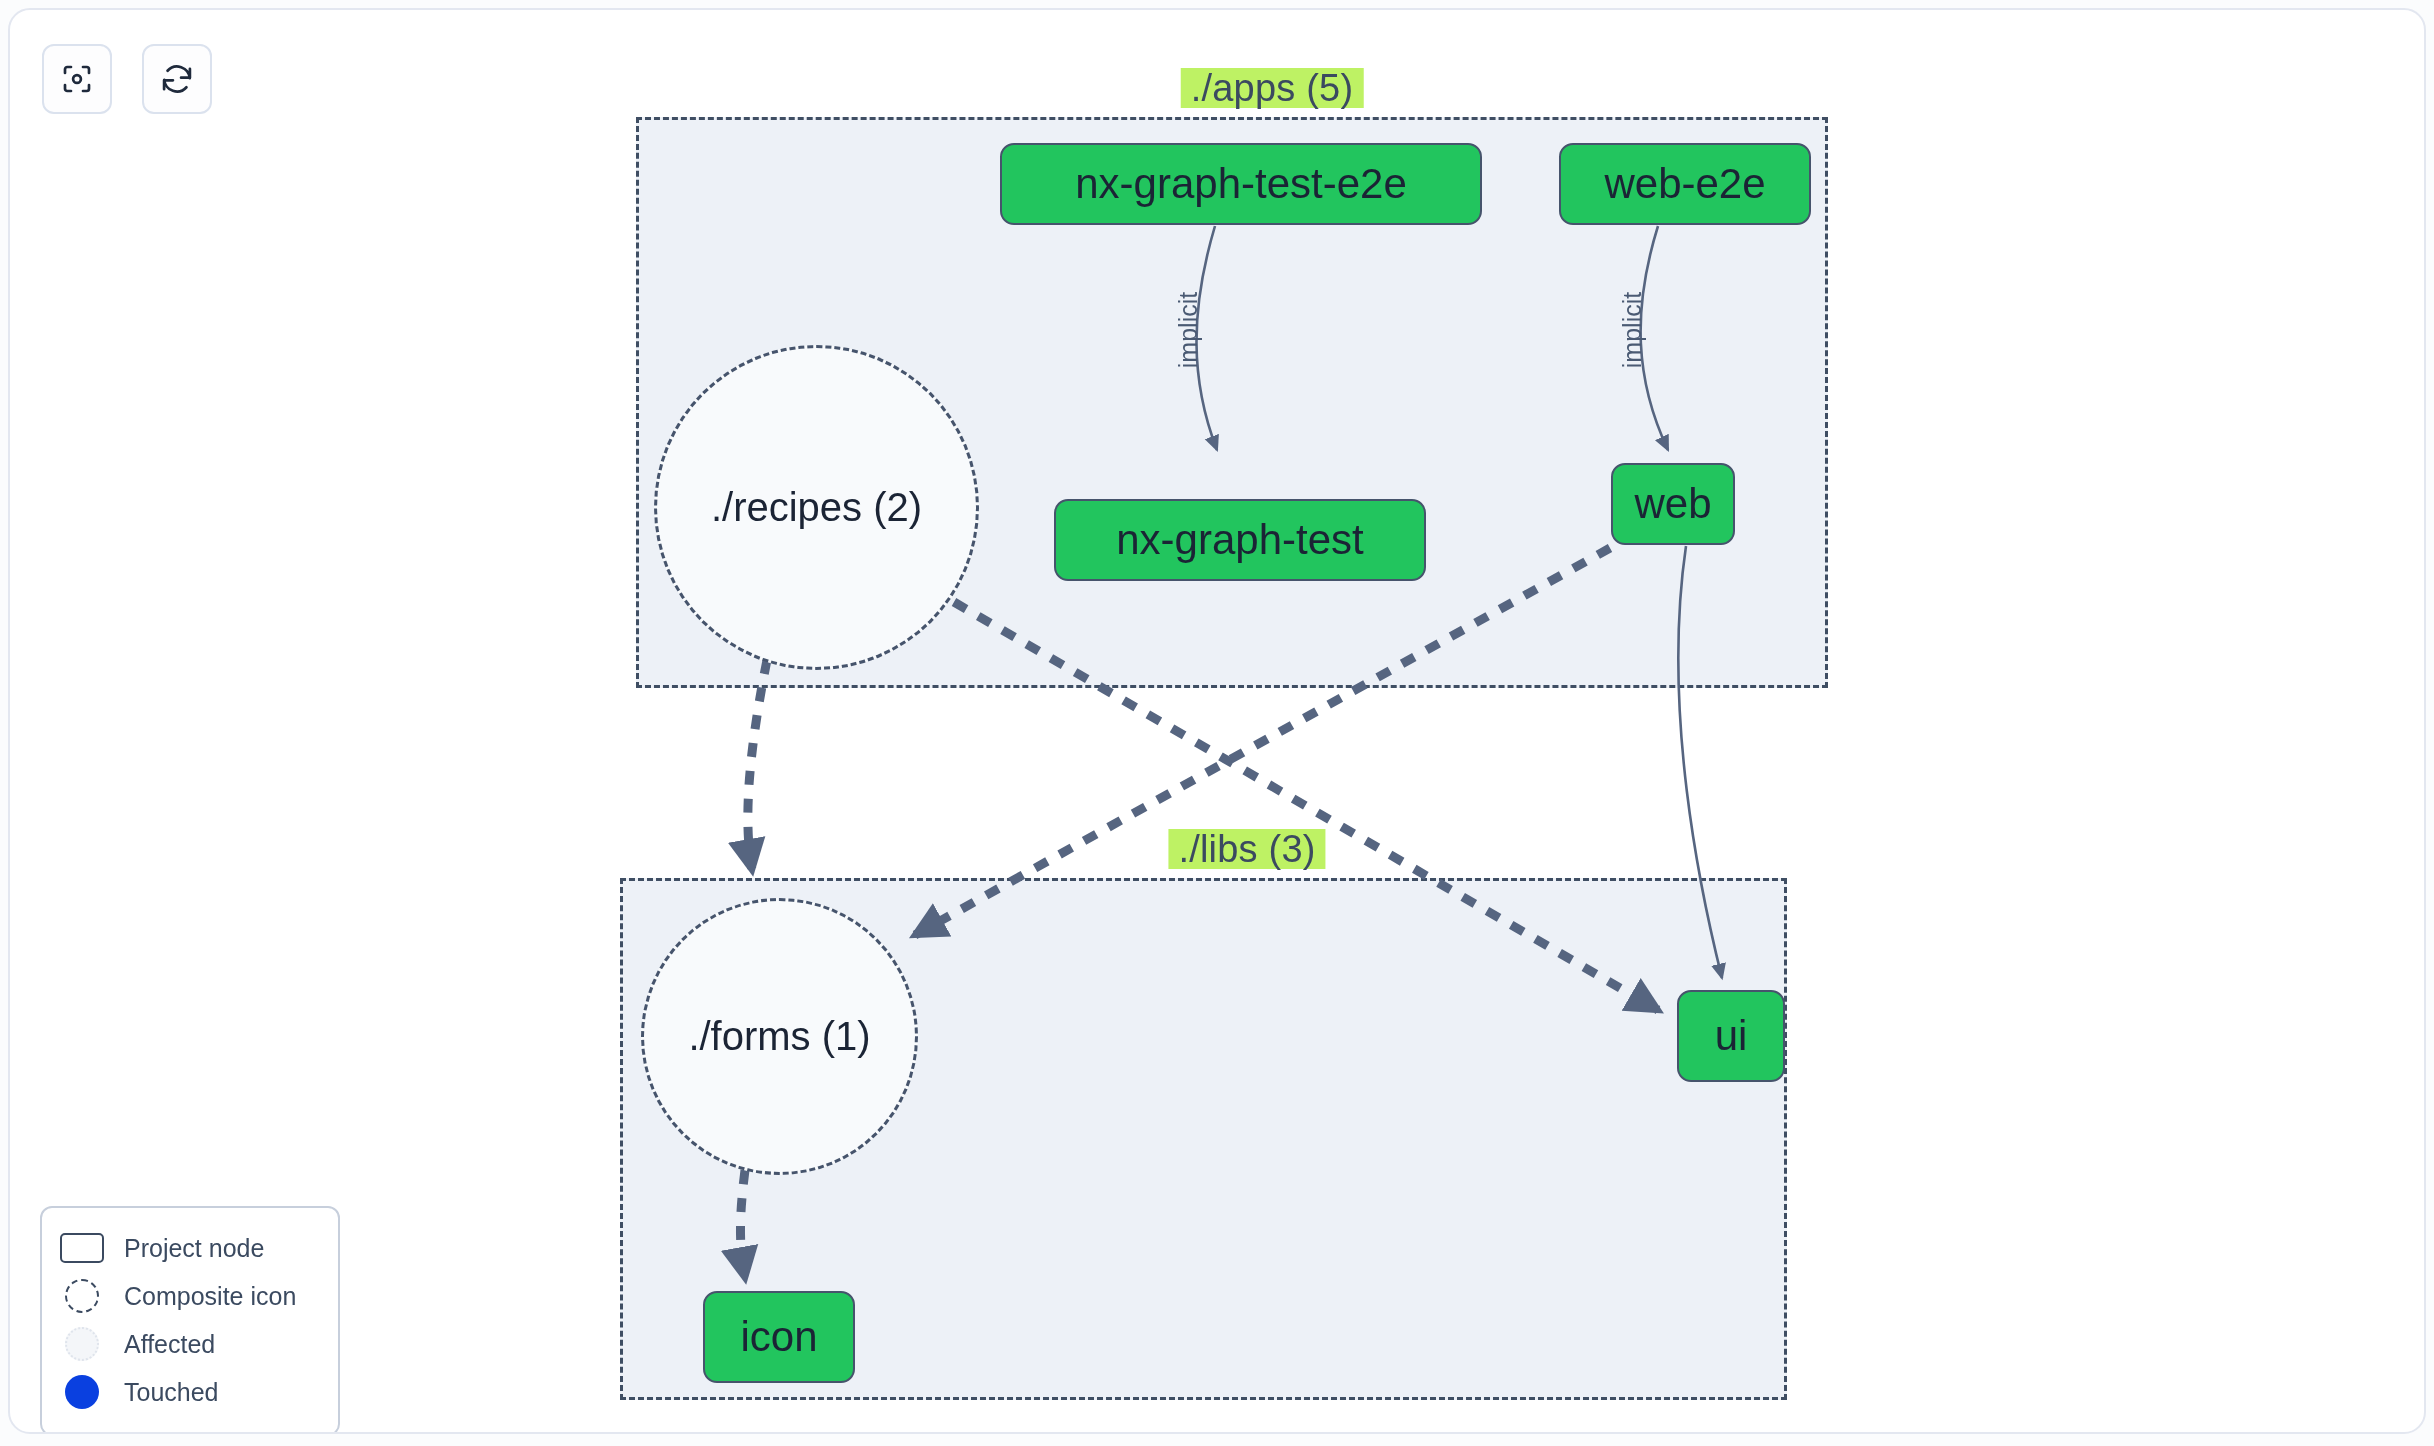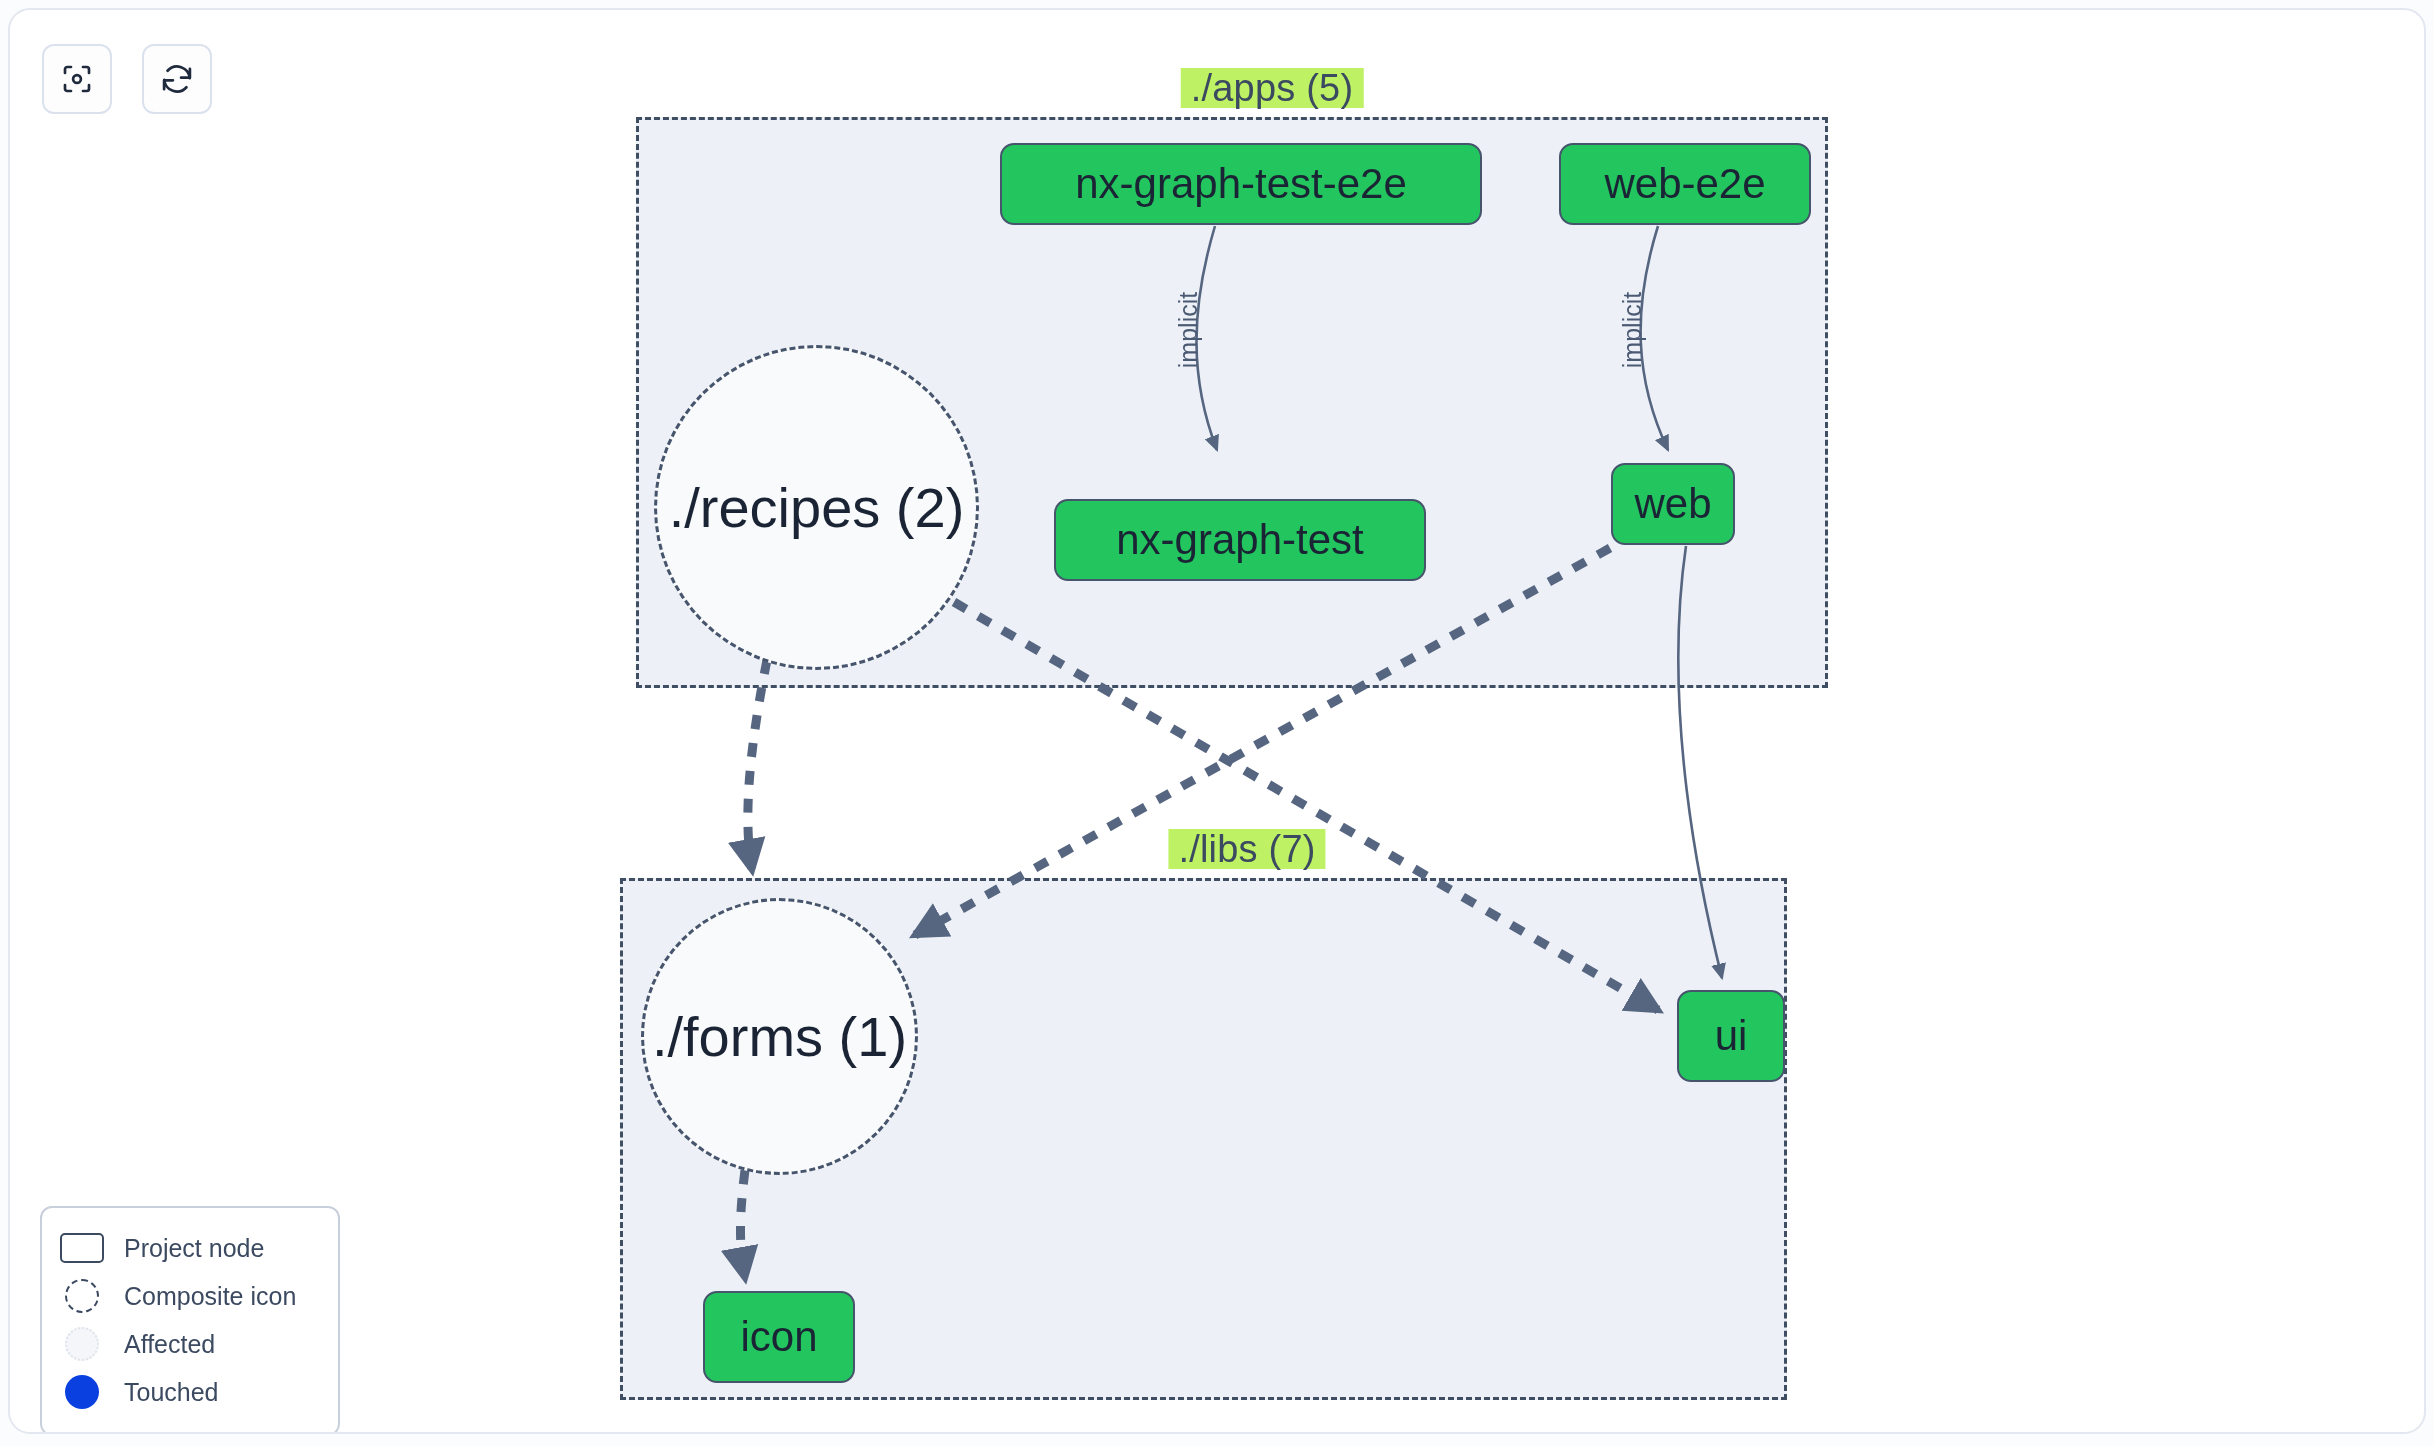--- a/index.html
+++ b/index.html
@@ -103,21 +103,21 @@
   .composite {
     position: absolute;
     background: #f8fafc;
     border: 3px dashed #46546c;
     border-radius: 50%;
     box-sizing: border-box;
     display: flex;
     align-items: center;
     justify-content: center;
     color: #1b2435;
-    font-size: 56px;
+    font-size: 40px;
     z-index: 20;
     cursor: pointer;
     white-space: nowrap;
   }
 
   
   .legend {
     position: absolute;
     left: 30px; top: 1196px;
     width: 300px;
@@ -237,21 +237,21 @@
         <path d="M 757 650 C 735 760 735 820 742 860" fill="none" stroke="#566580" stroke-width="9" stroke-dasharray="14 14" stroke-linecap="butt" marker-end="url(#arrow-thick)"></path>
 
         <path d="M 944 592 L 1648 1000" fill="none" stroke="#566580" stroke-width="9" stroke-dasharray="14 14" stroke-linecap="butt" marker-end="url(#arrow-thick)"></path>
 
         <path d="M 1600 538 L 905 925" fill="none" stroke="#566580" stroke-width="9" stroke-dasharray="14 14" stroke-linecap="butt" marker-end="url(#arrow-thick)"></path>
 
         <path d="M 735 1160 C 728 1215 730 1240 735 1268" fill="none" stroke="#566580" stroke-width="9" stroke-dasharray="14 14" stroke-linecap="butt" marker-end="url(#arrow-thick)"></path>
       </svg>
 
       <div class="group-label" style="left:1222px; top:58px;">./apps (5)</div>
-      <div class="group-label" style="left:1197px; top:819px;">./libs (7)</div>
+      <div class="group-label" style="left:1197px; top:819px;">./libs (3)</div>
 
       <div class="edge-label" style="left:1178px; top:320px; transform:rotate(-90deg) translate(-50%,-50%); transform-origin:0 0;">implicit</div>
       <div class="edge-label" style="left:1622px; top:320px; transform:rotate(-90deg) translate(-50%,-50%); transform-origin:0 0;">implicit</div>
 
       <div class="node" style="left:990px; top:133px; width:482px; height:82px;">nx-graph-test-e2e</div>
       <div class="node" style="left:1549px; top:133px; width:252px; height:82px;">web-e2e</div>
       <div class="node" style="left:1044px; top:453px; width:372px; height:82px;margin-top:36px;">nx-graph-test</div>
       <div class="node" style="left:1601px; top:453px; width:124px; height:82px;">web</div>
       <div class="composite" style="left:644px; top:335px; width:325px; height:325px;">./recipes (2)</div>
 

